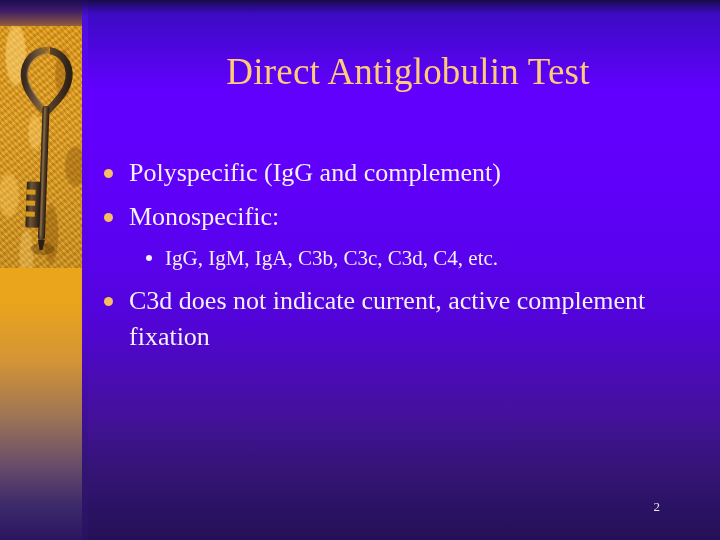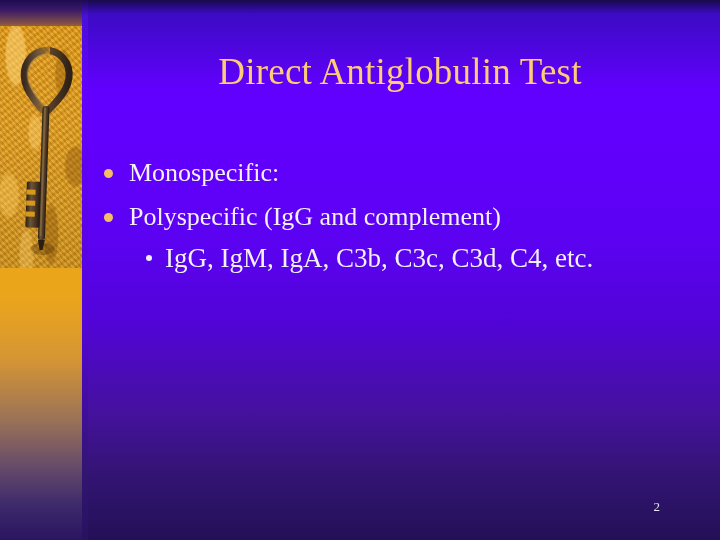--- a/index.html
+++ b/index.html
@@ -86,21 +86,21 @@
     top: 0;
     width: 6px;
     height: 540px;
     background: linear-gradient(to bottom,
       #1c0b50 0px, #4a10d8 16px, #6200ff 90px, #5404da 320px, #331572 470px, #281260 540px);
   }
 
   
   #title {
     position: absolute;
-    left: 100px;
+    left: 108px;
     top: 50px;
     width: 600px;
     text-align: center;
     color: #ffcb79;
     font-size: 37px;
     line-height: 44px;
     letter-spacing: .2px;
     white-space: nowrap;
   }
 
@@ -113,21 +113,21 @@
   }
   .bullet-row {
     display: flex;
     align-items: flex-start;
     color: #f3f0fb;
     font-size: 26px;
     line-height: 36px;
     margin-bottom: 8px;
   }
   .bullet-row.sub {
-    font-size: 27px;
+    font-size: 21px;
     line-height: 30px;
     margin-left: 42px;
     margin-bottom: 10px;
     margin-top: 2px;
   }
   .dot {
     flex: none;
     width: 9px;
     height: 9px;
     border-radius: 50%;
@@ -196,32 +196,36 @@
     </div>
   </div>
   <div id="sidebar-edge"></div>
 
   <div id="title">Direct Antiglobulin Test</div>
 
   <div id="body">
 
     <div class="bullet-row">
       <span class="dot"></span>
+      <span class="btext">Polyspecific (IgG and complement)</span>
+    </div>
+
+    <div class="bullet-row">
+      <span class="dot"></span>
       <span class="btext">Monospecific:</span>
     </div>
 
+    <div class="bullet-row sub">
+      <span class="dot"></span>
+      <span class="btext">IgG, IgM, IgA, C3b, C3c, C3d, C4, etc.</span>
+    </div>
+
+
     <div class="bullet-row">
       <span class="dot"></span>
-      <span class="btext">Polyspecific (IgG and complement)</span>
-    </div>
-
-    <div class="bullet-row sub">
-      <span class="dot"></span>
-      <span class="btext">IgG, IgM, IgA, C3b, C3c, C3d, C4, etc.</span>
-    </div>
-
-
+      <span class="btext">C3d does not indicate current, active complement fixation</span>
+    </div>
 
   </div>
 
   <div id="page-number">2</div>
 
 </div>
 
 </body></html>

